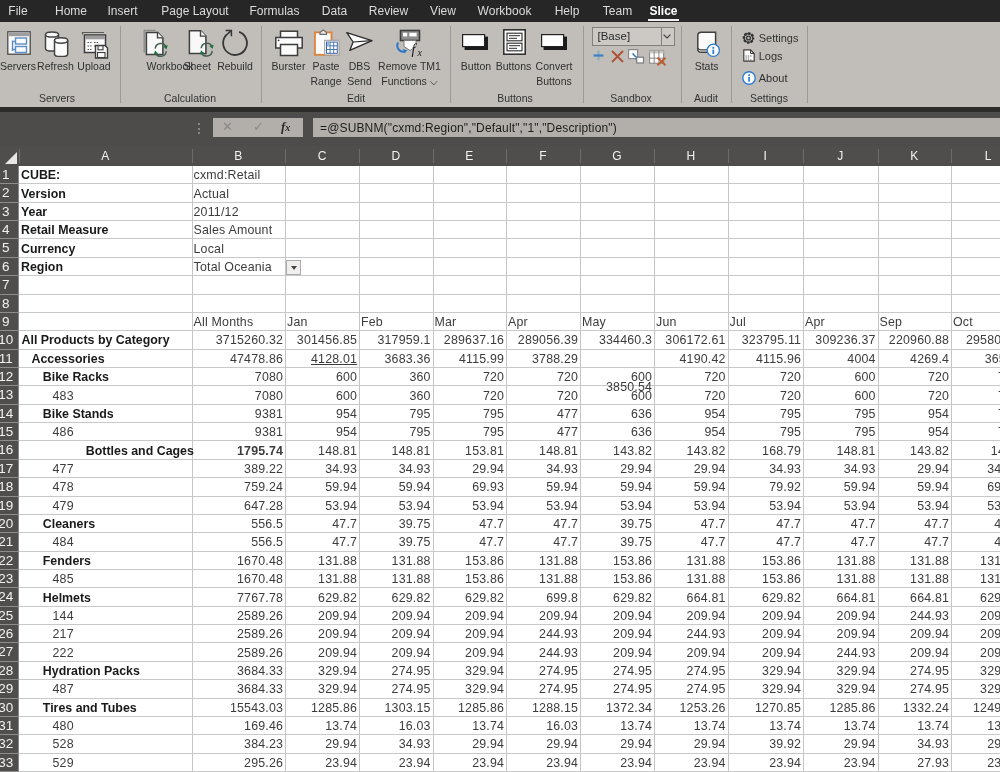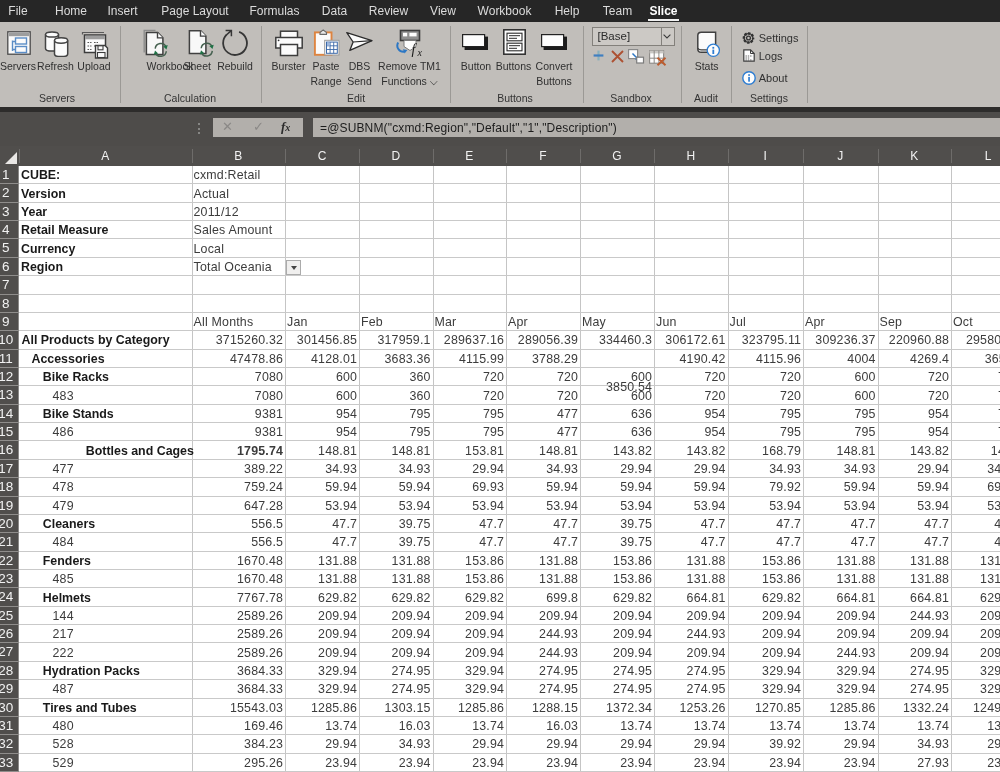--- a/index.html
+++ b/index.html
@@ -467,21 +467,21 @@
 <div class="ct num" style="left:504.20px;top:167.48px;">289637.16</div>
 <div class="ct num" style="left:578.20px;top:167.48px;">289056.39</div>
 <div class="ct num" style="left:652.20px;top:167.48px;">334460.3</div>
 <div class="ct num" style="left:725.70px;top:167.48px;">306172.61</div>
 <div class="ct num" style="left:801.20px;top:167.48px;">323795.11</div>
 <div class="ct num" style="left:875.70px;top:167.48px;">309236.37</div>
 <div class="ct num" style="left:949.20px;top:167.48px;">220960.88</div>
 <div class="ct num" style="left:1019.20px;top:167.48px;">295806.1</div>
 <div class="ct b" style="left:31.50px;top:185.84px;">Accessories</div>
 <div class="ct num" style="left:283.20px;top:185.84px;">47478.86</div>
-<div class="ct num" style="left:357.20px;top:185.84px;">4128.01</div>
+<div class="ct num" style="left:357.20px;top:185.84px;text-decoration:underline;">4128.01</div>
 <div class="ct num" style="left:430.70px;top:185.84px;">3683.36</div>
 <div class="ct num" style="left:504.20px;top:185.84px;">4115.99</div>
 <div class="ct num" style="left:578.20px;top:185.84px;">3788.29</div>
 <div class="ct num" style="left:652.20px;top:185.84px;margin-top:28px;">3850.54</div>
 <div class="ct num" style="left:725.70px;top:185.84px;">4190.42</div>
 <div class="ct num" style="left:801.20px;top:185.84px;">4115.96</div>
 <div class="ct num" style="left:875.70px;top:185.84px;">4004</div>
 <div class="ct num" style="left:949.20px;top:185.84px;">4269.4</div>
 <div class="ct num" style="left:1019.20px;top:185.84px;">36511</div>
 <div class="ct b" style="left:42.80px;top:204.20px;">Bike Racks</div>

